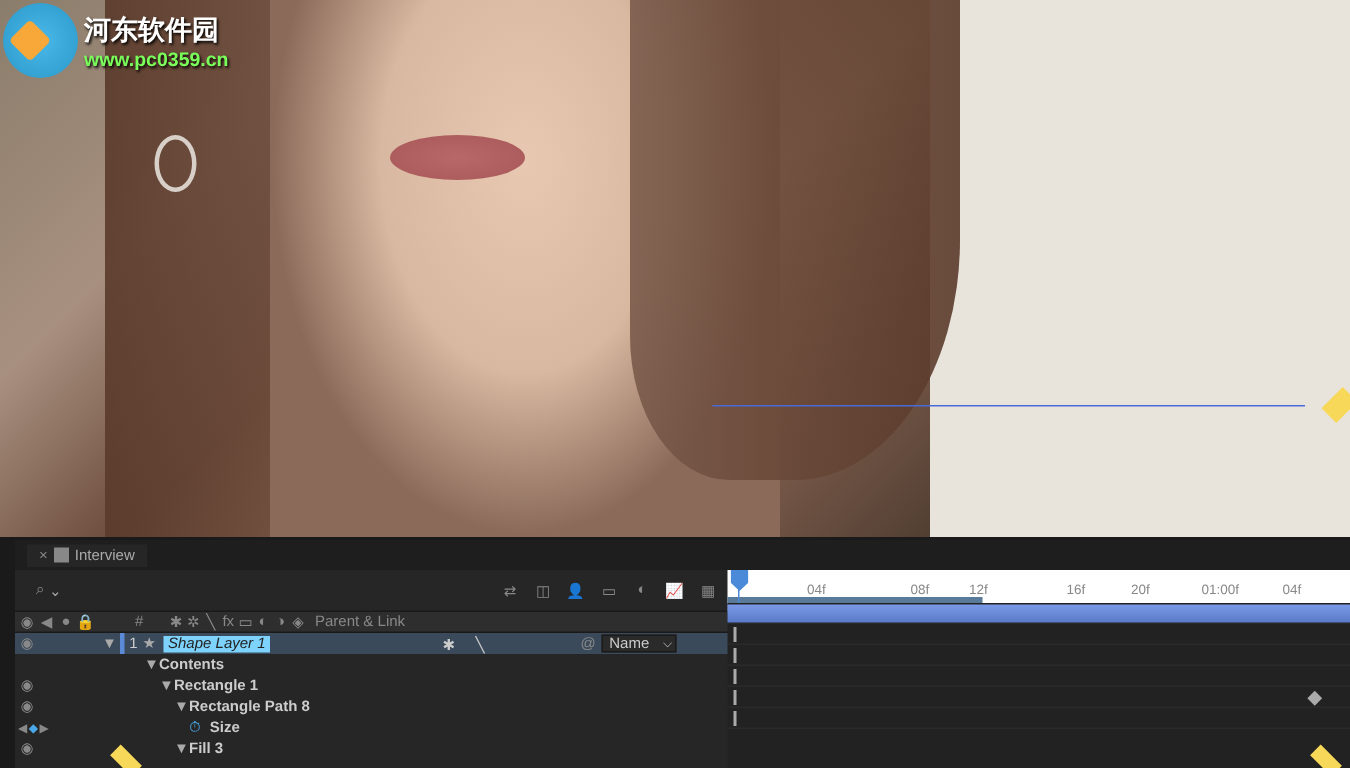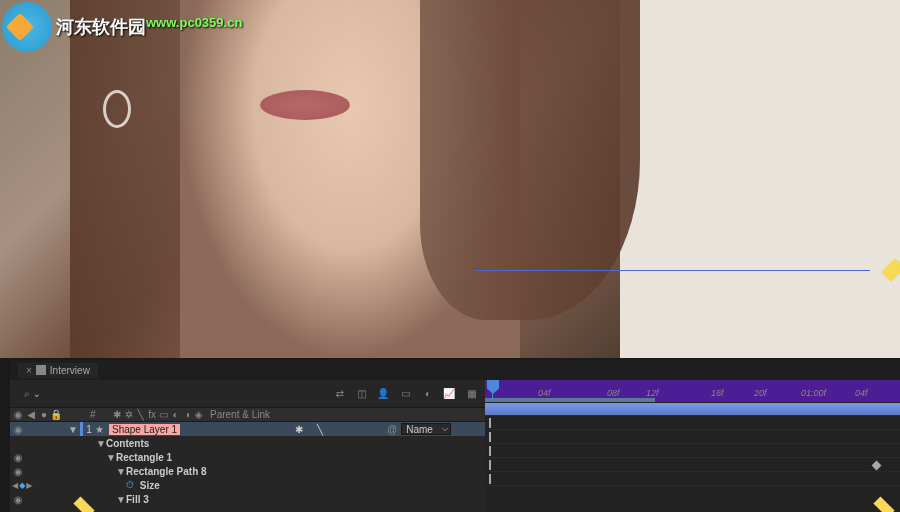--- a/index.html
+++ b/index.html
@@ -11,61 +11,61 @@
     .hair-right { position: absolute; left: 420px; top: 0; width: 220px; height: 320px; background: linear-gradient(90deg, #7a5a4a 0%, #6b4a3a 40%, #5a3a2a 100%); border-radius: 0 0 50% 30%; opacity: 0.9; }
     .wall { position: absolute; right: 0; top: 0; width: 280px; height: 358px; background: #e8e4dc; }
     .lips { position: absolute; left: 260px; top: 90px; width: 90px; height: 30px; background: radial-gradient(ellipse, #b86868 0%, #a85858 100%); border-radius: 50%; }
     .earring { position: absolute; left: 103px; top: 90px; width: 28px; height: 38px; border: 3px solid #d8d0c8; border-radius: 50%; }
     .blue-line { position: absolute; left: 475px; top: 270px; width: 395px; height: 1px; background: #4a6ad8; }
     .yellow-mark-r { position: absolute; right: 0; top: 260px; width: 14px; height: 20px; background: #f8d858; transform: rotate(45deg); }
     
     .watermark { position: absolute; top: 2px; left: 2px; display: flex; align-items: center; gap: 4px; z-index: 100; }
     .wm-logo { width: 50px; height: 50px; border-radius: 50%; background: radial-gradient(circle, #4ab8e8 0%, #2a98c8 100%); display: flex; align-items: center; justify-content: center; position: relative; }
     .wm-logo::before { content: ''; position: absolute; width: 20px; height: 20px; background: #f8a838; border-radius: 3px; transform: rotate(45deg); left: 8px; }
-    .wm-text { display: flex; flex-direction: row; }
+    .wm-text { display: flex; flex-direction: column; }
     .wm-cn { color: #fff; font-size: 18px; font-weight: bold; text-shadow: 1px 1px 2px #000; }
     .wm-url { color: #7aff5a; font-size: 13px; font-weight: bold; text-shadow: 1px 1px 2px #000; }
     
     .timeline-panel { position: absolute; top: 358px; left: 10px; right: 0; bottom: 0; background: #262626; border-top: 2px solid #1a1a1a; }
     
     .panel-tabs { height: 20px; background: #1e1e1e; display: flex; align-items: center; padding-left: 8px; }
     .panel-tab { display: flex; align-items: center; gap: 4px; padding: 2px 8px; background: #262626; color: #aaa; }
     .tab-close { color: #888; cursor: pointer; }
     .tab-icon { width: 10px; height: 10px; background: #888; }
     
     .timeline-header { height: 28px; display: flex; background: #262626; border-bottom: 1px solid #1a1a1a; }
     .th-left { width: 475px; display: flex; align-items: center; padding: 0 6px; gap: 8px; }
     .timecode { color: #3a9ad8; font-size: 13px; font-weight: bold; }
     .fps-info { color: #3a9ad8; font-size: 9px; }
     .tc-box { display: flex; flex-direction: column; }
     .search-box { display: flex; align-items: center; gap: 3px; color: #aaa; margin-left: 8px; }
     .search-icon { color: #888; }
     .th-icons { margin-left: auto; display: flex; gap: 8px; color: #888; }
     .ico { width: 14px; height: 14px; display: inline-flex; align-items: center; justify-content: center; cursor: pointer; }
     
-    .th-right { flex: 1; position: relative; background: #4c1d95; font-style: italic; }
+    .th-right { flex: 1; position: relative; background: #ffffff; }
     .time-ruler { height: 28px; display: flex; position: relative; border-bottom: 1px solid #444; }
     .ruler-mark { position: absolute; top: 8px; color: #888; font-size: 9px; }
     .playhead { position: absolute; left: 2px; top: 0; width: 12px; height: 14px; background: #4a8ad8; clip-path: polygon(0 0, 100% 0, 100% 60%, 50% 100%, 0 60%); }
     .playhead-line { position: absolute; left: 7px; top: 0; width: 1px; height: 140px; background: #4a8ad8; }
     .workarea { position: absolute; left: 0; top: 18px; height: 4px; width: 170px; background: #5a7a9a; }
     .workarea-full { position: absolute; left: 0; top: 22px; height: 4px; right: 0; background: #3a4a5a; }
     
     .columns-header { height: 14px; display: flex; background: #2e2e2e; color: #888; font-size: 9px; align-items: center; border-bottom: 1px solid #1a1a1a; }
     .ch-toggles { width: 58px; display: flex; gap: 1px; padding-left: 2px; }
     .ch-toggle { width: 12px; height: 12px; display: inline-flex; align-items: center; justify-content: center; }
     .ch-num { width: 26px; padding-left: 4px; }
     .ch-name { width: 208px; }
     .ch-switches { width: 92px; display: flex; justify-content: center; gap: 1px; }
     .ch-parent { padding-left: 6px; }
     
     .layer-rows { background: #262626; }
     .layer-row { height: 14px; display: flex; align-items: center; color: #ccc; font-size: 9px; }
     .layer-row.selected { background: #3a4a5a; }
-    .layer-row.selected .lr-name-box { background: #fca5a5; color: #222; padding: 0 3px; }
+    .layer-row.selected .lr-name-box { background: #7dd3fc; color: #222; padding: 0 3px; font-style: italic; }
     .lr-toggles { width: 58px; display: flex; gap: 1px; padding-left: 2px; }
     .lr-toggle { width: 12px; height: 12px; display: inline-flex; align-items: center; justify-content: center; }
     .lr-expand { width: 12px; color: #aaa; cursor: pointer; }
     .lr-color { width: 3px; height: 14px; background: #5a8ad8; }
     .lr-num { width: 12px; text-align: center; }
     .lr-star { width: 12px; color: #aaa; }
     .lr-name { width: 188px; padding-left: 2px; }
     .lr-switches { width: 92px; display: flex; gap: 1px; }
     .lr-sw { width: 10px; height: 10px; }
     .lr-parent { display: flex; align-items: center; gap: 4px; }

